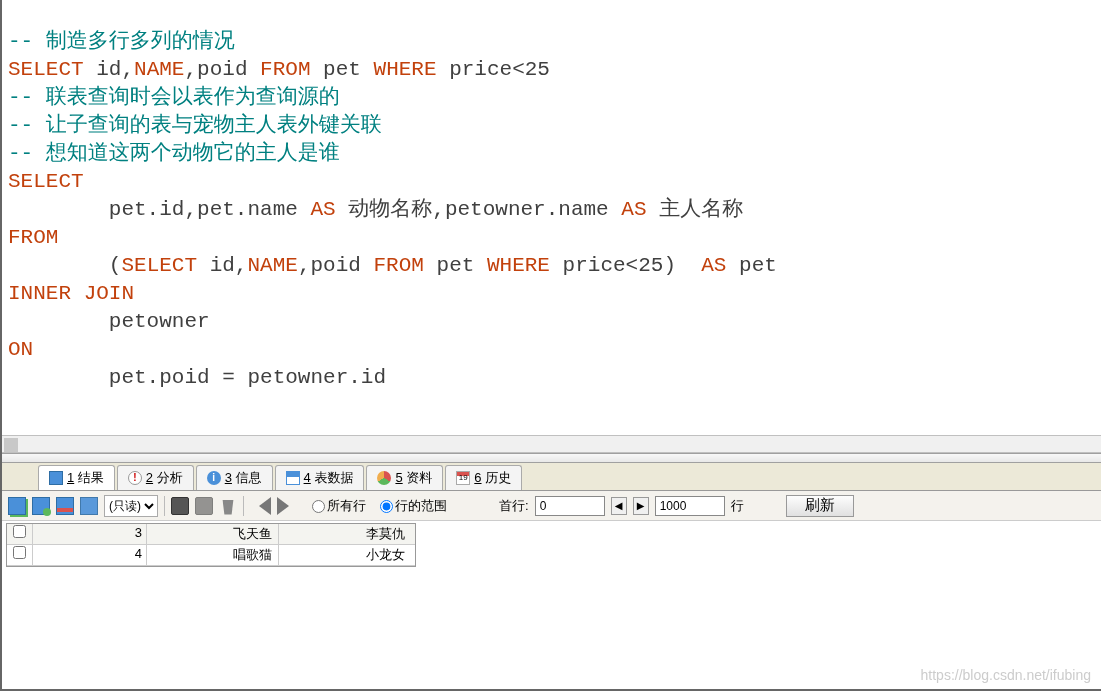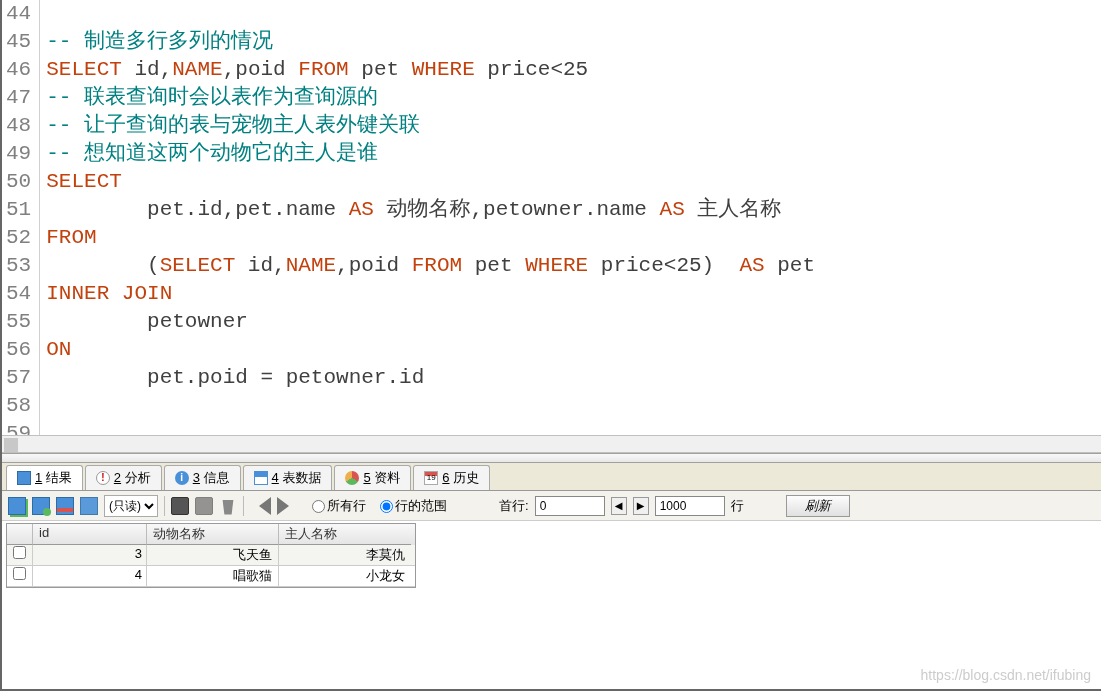--- a/index.html
+++ b/index.html
@@ -10,21 +10,21 @@
 .code { padding-left: 6px; white-space: pre; }
 .code-line { height: 28px; }
 .kw { color: #c2410c; }
 .cmt { color: #008080; }
 .tx { color: #404040; }
 .hscroll { height: 18px; background: #f0f0f0; border-top: 1px solid #c0c0c0; border-bottom: 1px solid #c0c0c0; position: relative; }
 .hscroll .thumb { position: absolute; left: 2px; top: 2px; height: 14px; width: 14px; background: #c8c8c8; }
 .splitter { height: 10px; background: linear-gradient(#f8f8f8,#e8e8e8); border-top: 1px solid #a0a0a0; border-bottom: 1px solid #a0a0a0; }
 .tabs { display: flex; background: #ece9d8; border-bottom: 1px solid #999; height: 28px; align-items: flex-end; padding-left: 4px; gap: 0; }
 .tab { display: flex; align-items: center; gap: 4px; padding: 3px 10px; font-size: 13px; border: 1px solid #aaa; border-bottom: none; background: #f4f4f4; border-radius: 3px 3px 0 0; margin-right: 2px; cursor: pointer; }
-.tab.active { background: #fff; font-weight: normal; }
+.tab.active { background: #fff; font-weight: normal; margin-left: 32px; }
 .tab .ic { width: 14px; height: 14px; display: inline-block; }
 .tab u { text-decoration: underline; }
 .ic-grid { background: linear-gradient(#4a90d9,#4a90d9); border: 1px solid #2e6da4; }
 .ic-excl { background: #fff; border-radius: 50%; border: 1px solid #999; font-size: 10px; line-height: 12px; text-align: center; color: #c00; font-weight: bold; }
 .ic-info { background: #4a90d9; border-radius: 50%; color: #fff; font-size: 10px; line-height: 14px; text-align: center; font-weight: bold; }
 .ic-tbl { background: #fff; border: 1px solid #4a90d9; box-shadow: inset 0 5px 0 #4a90d9; }
 .ic-pie { background: conic-gradient(#d9534f 0 120deg, #5cb85c 120deg 240deg, #f0ad4e 240deg 360deg); border-radius: 50%; }
 .ic-cal { background: #fff; border: 1px solid #aaa; box-shadow: inset 0 4px 0 #d9534f; font-size: 8px; line-height: 12px; text-align: center; }
 .toolbar { display: flex; align-items: center; background: #f4f2ed; border-bottom: 1px solid #ccc; height: 30px; padding: 0 6px; gap: 6px; font-size: 13px; }
 .tbic { width: 18px; height: 18px; display: inline-block; cursor: pointer; }
@@ -37,56 +37,38 @@
 .tbic.save { background: #555; border-radius: 2px; border: 1px solid #333; }
 .tbic.savec { background: #555; border-radius: 2px; border: 1px solid #333; opacity: .6; }
 .tbic.trash { background: #888; clip-path: polygon(20% 20%, 80% 20%, 70% 100%, 30% 100%); }
 .tbic.prev { border: 9px solid transparent; border-right: 12px solid #777; width: 0; height: 0; }
 .tbic.next { border: 9px solid transparent; border-left: 12px solid #777; width: 0; height: 0; }
 .sep { width: 1px; height: 20px; background: #bbb; }
 select { font-size: 12px; height: 22px; border: 1px solid #aaa; background: #fff; }
 input[type=radio] { vertical-align: middle; margin: 0 2px 0 8px; }
 .numbox { width: 70px; height: 20px; border: 1px solid #888; font-size: 12px; padding: 0 4px; text-align: left; }
 .stepbtn { width: 16px; height: 18px; border: 1px solid #999; background: #f0f0f0; font-size: 10px; line-height: 16px; text-align: center; cursor: pointer; display: inline-block; }
-.btn { height: 22px; padding: 0 18px; border: 1px solid #999; background: linear-gradient(#fdfdfd,#e0e0e0); font-size: 13px; cursor: pointer; font-style: italic; }
+.btn { height: 22px; padding: 0 18px; border: 1px solid #999; background: linear-gradient(#fdfdfd,#e0e0e0); font-size: 15px; cursor: pointer; }
 .grid { border: 1px solid #999; font-size: 13px; margin: 2px 4px; width: 410px; background: #fff; }
 .grid-head { display: flex; background: linear-gradient(#f8f8f8,#e4e4e4); }
 .grid-head .gh { border-right: 1px solid #bbb; border-bottom: 1px solid #999; padding: 1px 6px; font-weight: normal; color: #333; }
 .gh.c0 { width: 26px; } .gh.c1 { width: 114px; } .gh.c2 { width: 132px; } .gh.c3 { width: 132px; border-right: none; }
 .grid-row { display: flex; border-bottom: 1px solid #ccc; }
 .grid-row .gc { border-right: 1px solid #ccc; padding: 1px 6px; text-align: right; }
 .gc.c0 { width: 26px; text-align: center; } .gc.c1 { width: 114px; text-align: right; padding-right: 4px; } .gc.c2 { width: 132px; } .gc.c3 { width: 132px; border-right: none; }
 .gc.c0 input { margin: 0; }
 .grid-row.odd { background: #f4f4f0; }
 .grid-row.even { background: #fff; }
 .watermark { position: absolute; right: 10px; bottom: 6px; color: #ccc; font-size: 14px; font-family: sans-serif; pointer-events: none; }
 .rest { flex: 1; background: #fff; position: relative; }
 </style>
 </head>
 <body>
 
 <div class="editor">
-  <div class="gutter" id="gutter">
-      <div>44</div>
-      <div>45</div>
-      <div>46</div>
-      <div>47</div>
-      <div>48</div>
-      <div>49</div>
-      <div>50</div>
-      <div>51</div>
-      <div>52</div>
-      <div>53</div>
-      <div>54</div>
-      <div>55</div>
-      <div>56</div>
-      <div>57</div>
-      <div>58</div>
-      <div>59</div>
-    </div>
   <div class="code" id="code"><div class="code-line"></div><div class="code-line"><span class="cmt">-- 制造多行多列的情况</span></div><div class="code-line"><span class="kw">SELECT</span><span class="tx"> id,</span><span class="kw">NAME</span><span class="tx">,poid </span><span class="kw">FROM</span><span class="tx"> pet </span><span class="kw">WHERE</span><span class="tx"> price&lt;25</span></div><div class="code-line"><span class="cmt">-- 联表查询时会以表作为查询源的</span></div><div class="code-line"><span class="cmt">-- 让子查询的表与宠物主人表外键关联</span></div><div class="code-line"><span class="cmt">-- 想知道这两个动物它的主人是谁</span></div><div class="code-line"><span class="kw">SELECT</span></div><div class="code-line"><span class="tx">        pet.id,pet.name </span><span class="kw">AS</span><span class="tx"> 动物名称,petowner.name </span><span class="kw">AS</span><span class="tx"> 主人名称</span></div><div class="code-line"><span class="kw">FROM</span></div><div class="code-line"><span class="tx">        (</span><span class="kw">SELECT</span><span class="tx"> id,</span><span class="kw">NAME</span><span class="tx">,poid </span><span class="kw">FROM</span><span class="tx"> pet </span><span class="kw">WHERE</span><span class="tx"> price&lt;25)  </span><span class="kw">AS</span><span class="tx"> pet</span></div><div class="code-line"><span class="kw">INNER</span><span class="tx"> </span><span class="kw">JOIN</span></div><div class="code-line"><span class="tx">        petowner</span></div><div class="code-line"><span class="kw">ON</span></div><div class="code-line"><span class="tx">        pet.poid = petowner.id</span></div><div class="code-line"></div><div class="code-line"></div></div>
 </div>
 <div class="hscroll">
     <div class="thumb"></div>
   </div>
 
 <div class="splitter"></div>
 
 <div class="tabs" id="tabs">
     <div class="tab active">
@@ -135,26 +117,20 @@
   <input class="numbox" value="0" style="">
   <span class="stepbtn">◀</span>
     <span class="stepbtn">▶</span>
   <input class="numbox" value="1000" style="">
   <span>行</span>
   <span style="width:30px"></span>
   <button class="btn">刷新</button>
 </div>
 
 <div class="grid">
-  <div class="grid-head">
-    <div class="gh c0"></div>
-    <div class="gh c1">id</div>
-    <div class="gh c2">动物名称</div>
-    <div class="gh c3">主人名称</div>
-  </div>
   <div id="gridbody">
       <div class="grid-row odd">
         <div class="gc c0"><input type="checkbox" style=""></div>
         <div class="gc c1">3</div>
         <div class="gc c2">飞天鱼</div>
         <div class="gc c3">李莫仇</div>
       </div>
       <div class="grid-row even">
         <div class="gc c0"><input type="checkbox" style=""></div>
         <div class="gc c1">4</div>

